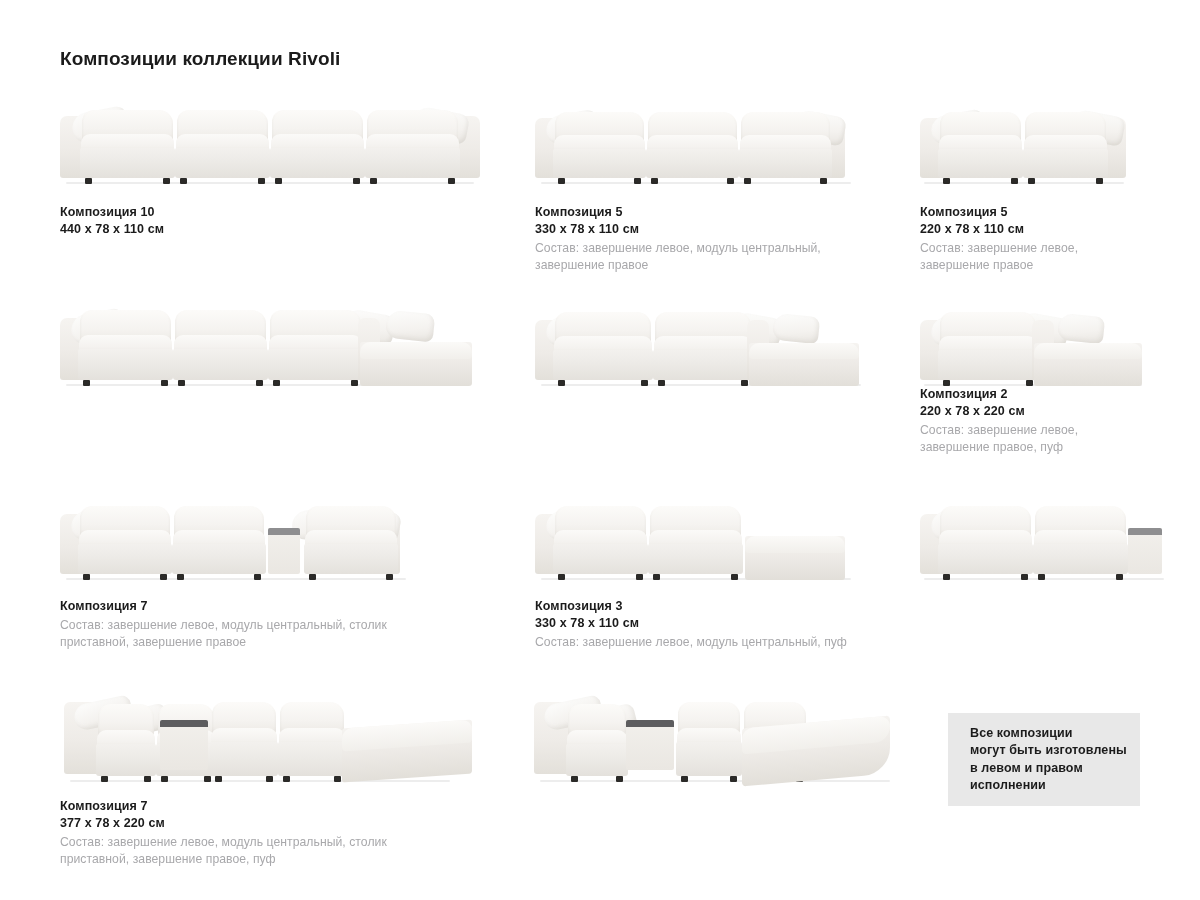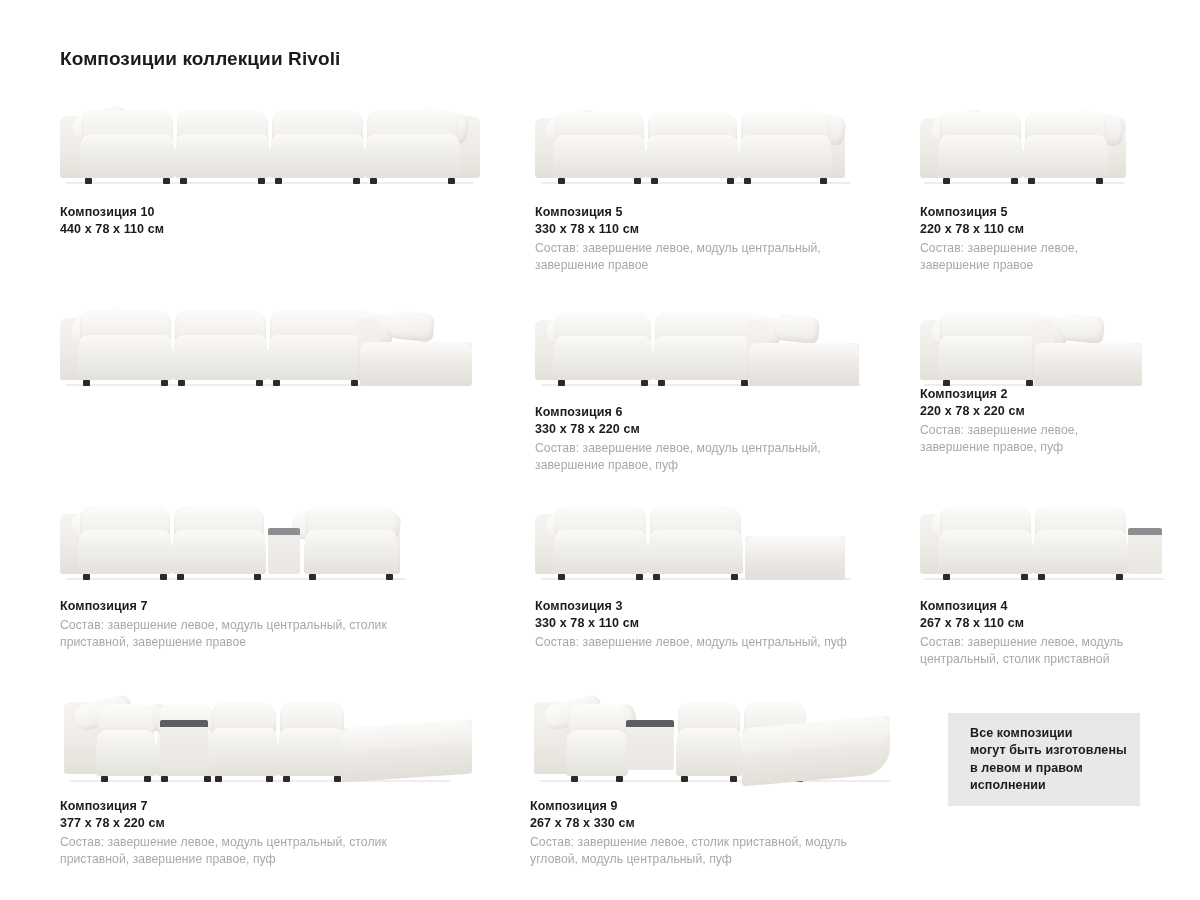--- a/index.html
+++ b/index.html
@@ -298,25 +298,20 @@
               <div class="foot l"></div>
                 <div class="foot r"></div>
             </div>
           </div>
           <div class="arm" style="left:212px; width:22px; height:60px; bottom:6px;"></div>
           <div class="puff" style="left:214px; width:110px; height:43px;">
             <div class="top"></div>
           </div>
         </div>
       </div>
-      <div style="margin-top:18px;">
-        <div class="c-name">Композиция 6</div>
-        <div class="c-dims">330 x 78 x 220 см</div>
-        <div class="c-desc" style="max-width:340px;">Состав: завершение левое, модуль центральный, завершение правое, пуф</div>
-      </div>
     </div>
 
     <div class="card" style="left:920px; top:290px; width:250px;">
       <div style="position:relative;height:96px;">
         <div class="sofa-wrap">
           <div class="shadowline" style="left:4px; width:218px;"></div>
           <div class="arm left" style="width:24px; height:60px;"></div>
           <div class="pillow" style="left:11px; bottom:42px; width:52px; height:29px; transform:rotate(-11deg);"></div>
           <div class="pillow" style="left:98px; bottom:42px; width:50px; height:29px; transform:rotate(10deg);"></div>
           <div class="pillow" style="left:138px; bottom:44px; width:46px; height:27px; transform:rotate(6deg);"></div>
@@ -440,25 +435,20 @@
               <div class="seat" style="bottom:30px; height:20px;"></div>
               <div class="base" style="height:30px;"></div>
               <div class="foot l"></div>
                 <div class="foot r"></div>
             </div>
           </div>
           <div class="table" style="left:208px; width:34px; height:46px;">
             <div class="tabletop"></div>
           </div>
         </div>
-      </div>
-      <div style="margin-top:18px;">
-        <div class="c-name">Композиция 4</div>
-        <div class="c-dims">267 x 78 x 110 см</div>
-        <div class="c-desc" style="max-width:230px;">Состав: завершение левое, модуль центральный, столик приставной</div>
       </div>
     </div>
 
     <div class="card" style="left:60px; top:682px; width:420px;">
       <div style="position:relative;height:100px;">
         <div class="sofa-wrap">
           <div class="shadowline" style="left:10px; width:380px;"></div>
 
           <div class="arm" style="left:4px; bottom:8px; width:40px; height:72px; border-radius:6px 8px 3px 3px;"></div>
           <div class="pillow" style="left:14px; bottom:56px; width:58px; height:26px; transform:rotate(-12deg);"></div>
@@ -544,25 +534,20 @@
               <div class="base" style="height:34px;"></div>
               <div class="foot l"></div>
                 <div class="foot r"></div>
             </div>
           </div>
           <div class="puff" style="left:212px; bottom:2px; width:148px; height:58px; transform: skewY(-5deg); border-radius:4px 4px 26px 4px;">
             <div class="top" style="height:44%; border-radius:14px 14px 20px 6px;"></div>
           </div>
         </div>
       </div>
-      <div style="margin-top:16px;">
-        <div class="c-name">Композиция 9</div>
-        <div class="c-dims">267 x 78 x 330 см</div>
-        <div class="c-desc" style="max-width:360px;">Состав: завершение левое, столик приставной, модуль угловой, модуль центральный, пуф</div>
-      </div>
     </div>
 
     <div class="note" style="left:948px; top:713px; width:192px; height:93px;">
       <div class="note-text">Все композиции
 могут быть изготовлены
 в левом и правом
 исполнении</div>
     </div>
 
   </div>

